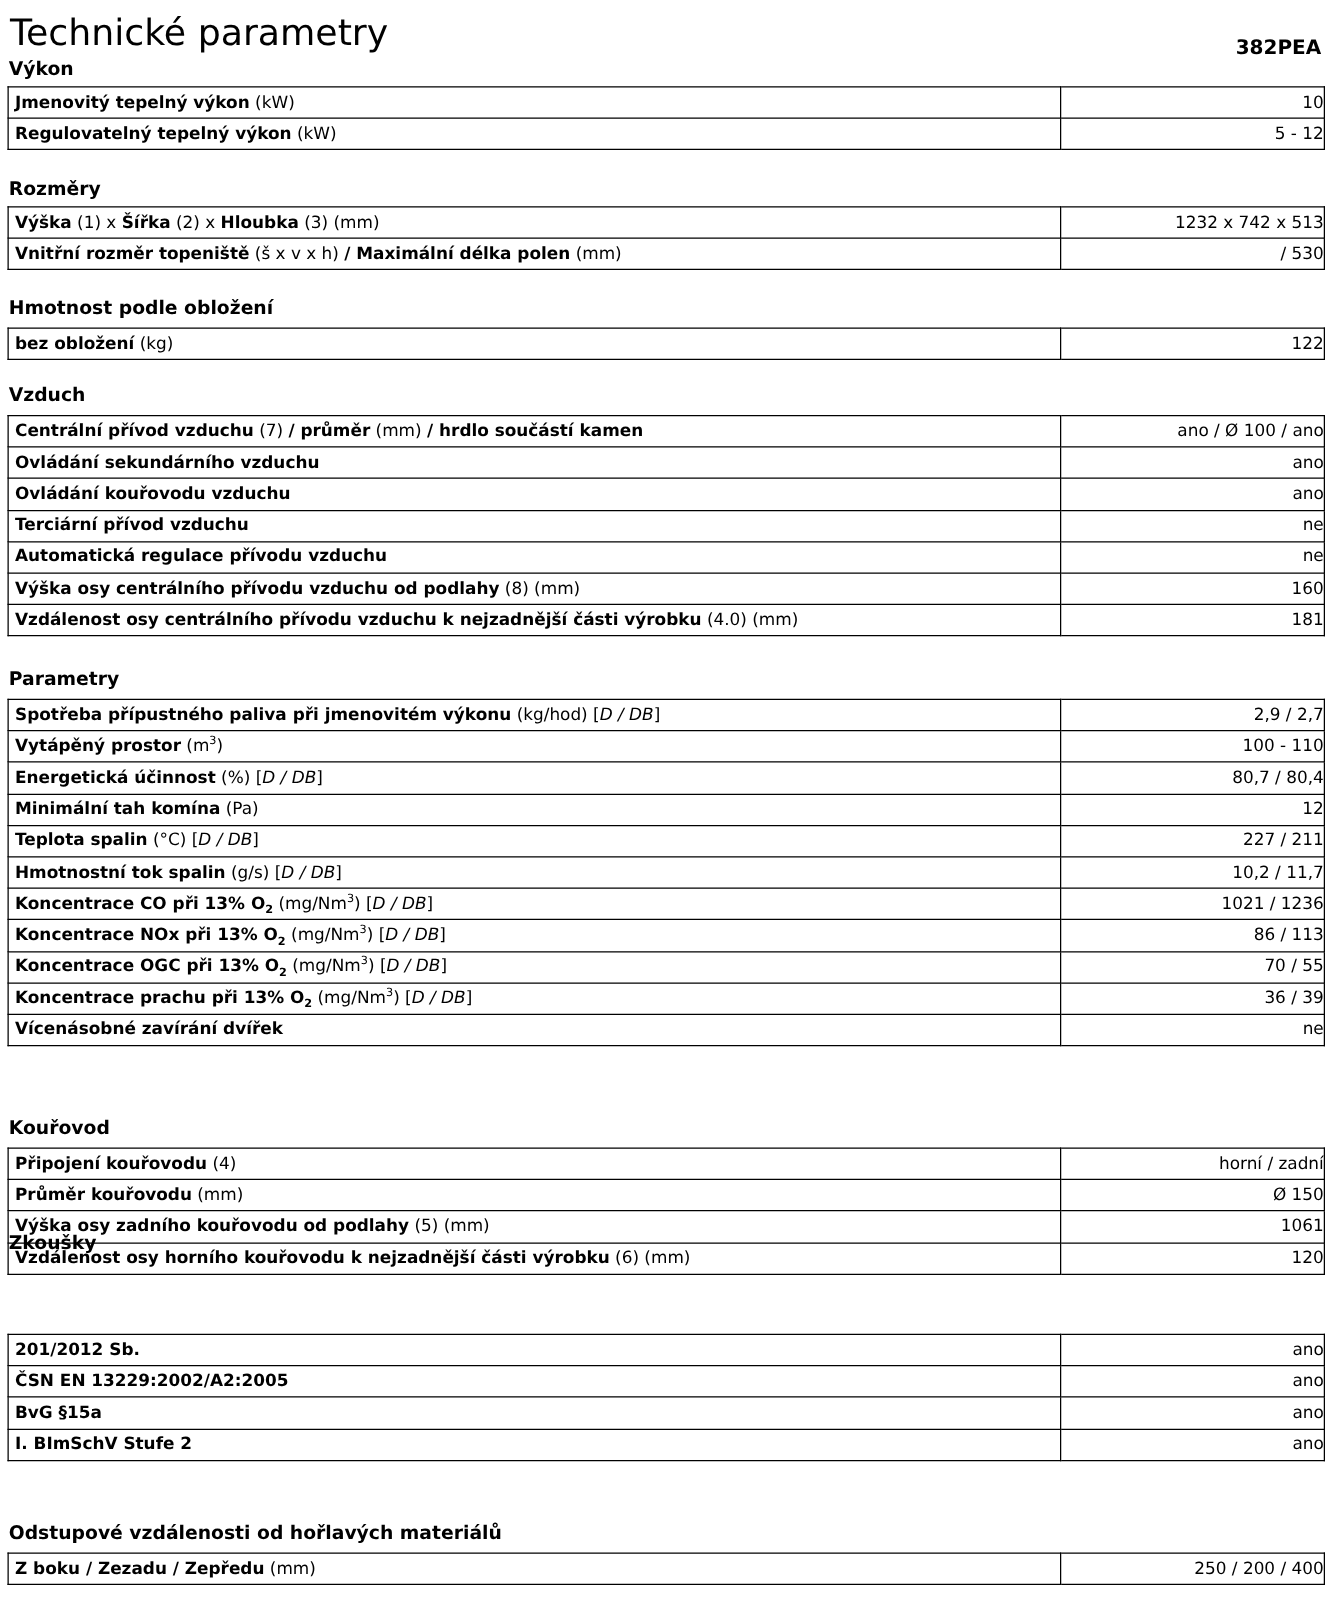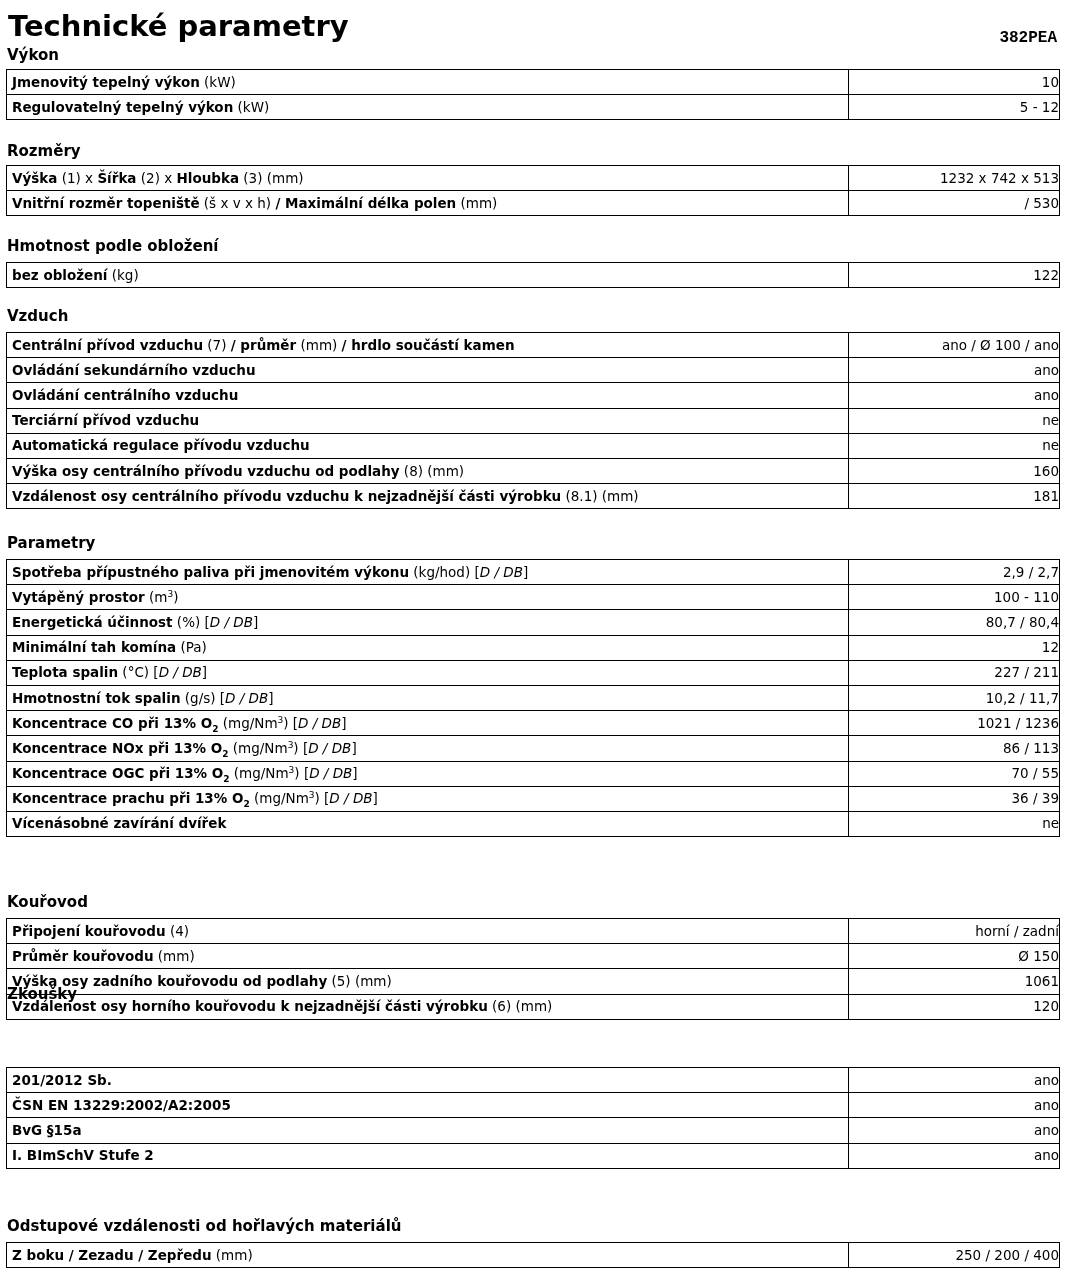--- a/index.html
+++ b/index.html
@@ -2,25 +2,25 @@
 <html><head>
 <meta charset="utf-8">
 <style>
   html, body { margin: 0; padding: 0; background: #ffffff; }
   body {
     width: 1072px; height: 1286px; position: relative; overflow: hidden;
     font-family: "DejaVu Sans", sans-serif; color: #000;
   }
   .page-title {
     position: absolute; left: 8px; top: 8px;
-    font-size: 29px; font-weight: bold; line-height: 36px; letter-spacing: 0px;
+    font-size: 29px; font-weight: normal; line-height: 36px; letter-spacing: 0px;
   }
   .model {
     position: absolute; right: 15px; top: 28px;
-    font-size: 16px; font-weight: bold; line-height: 20px; font-family: Liberation Mono, monospace;
+    font-size: 16px; font-weight: bold; line-height: 20px;
   }
   .section-title {
     position: absolute; left: 7px;
     font-size: 15px; font-weight: bold; line-height: 20px;
   }
   table.spec {
     position: absolute; left: 6px; width: 1054px;
     border-collapse: collapse; table-layout: fixed;
   }
   table.spec td {
@@ -82,37 +82,37 @@
   <tbody>
       <tr>
     <td><span class="b">Centrální přívod vzduchu</span><span> (7) </span><span class="b">/ průměr</span><span> (mm) </span><span class="b">/ hrdlo součástí kamen</span></td>
     <td class="val">ano / Ø 100 / ano</td>
   </tr>
   <tr>
     <td><span class="b">Ovládání sekundárního vzduchu</span><span></span></td>
     <td class="val">ano</td>
   </tr>
   <tr>
-    <td><span class="b">Ovládání centrálního vzduchu</span><span></span></td>
+    <td><span class="b">Ovládání kouřovodu vzduchu</span><span></span></td>
     <td class="val">ano</td>
   </tr>
   <tr>
     <td><span class="b">Terciární přívod vzduchu</span><span></span></td>
     <td class="val">ne</td>
   </tr>
   <tr>
     <td><span class="b">Automatická regulace přívodu vzduchu</span><span></span></td>
     <td class="val">ne</td>
   </tr>
   <tr>
     <td><span class="b">Výška osy centrálního přívodu vzduchu od podlahy</span><span> (8) (mm)</span></td>
     <td class="val">160</td>
   </tr>
   <tr>
-    <td><span class="b">Vzdálenost osy centrálního přívodu vzduchu k nejzadnější části výrobku</span><span> (8.1) (mm)</span></td>
+    <td><span class="b">Vzdálenost osy centrálního přívodu vzduchu k nejzadnější části výrobku</span><span> (4.0) (mm)</span></td>
     <td class="val">181</td>
   </tr>
 </tbody>
   </table>
 
 <div class="section-title" style="top:533px">Parametry</div>
 <table class="spec" style="top:559px">
   <tbody>
   <tr>
     <td><span class="b">Spotřeba přípustného paliva při jmenovitém výkonu</span><span> (kg/hod) [</span><span class="i">D / DB</span><span>]</span></td>

